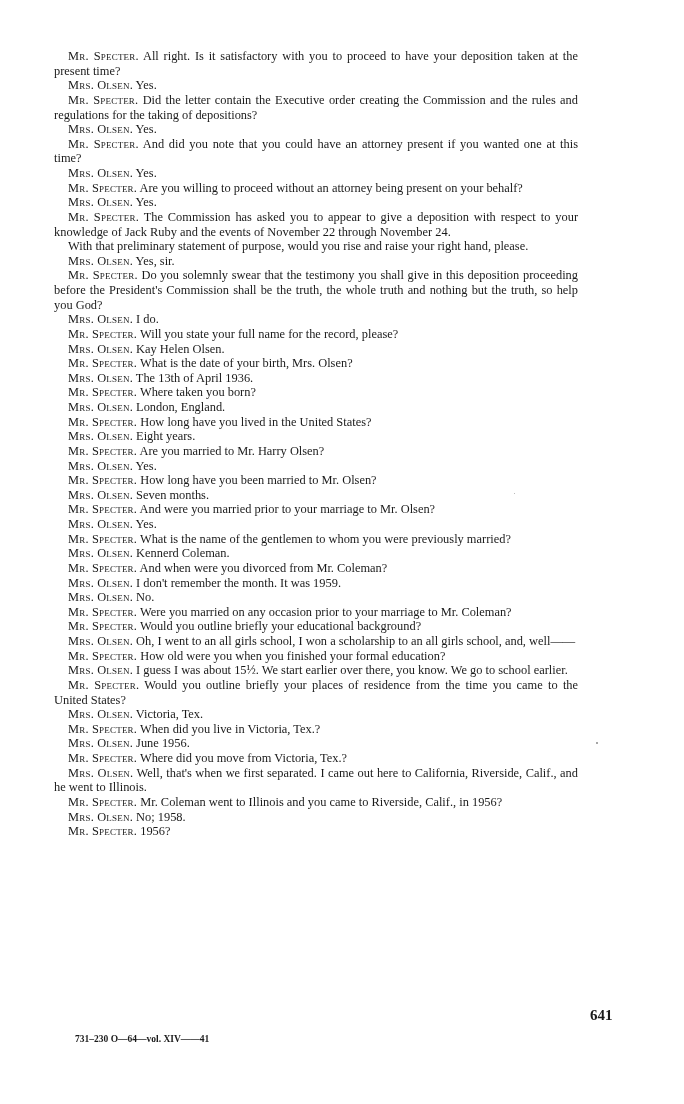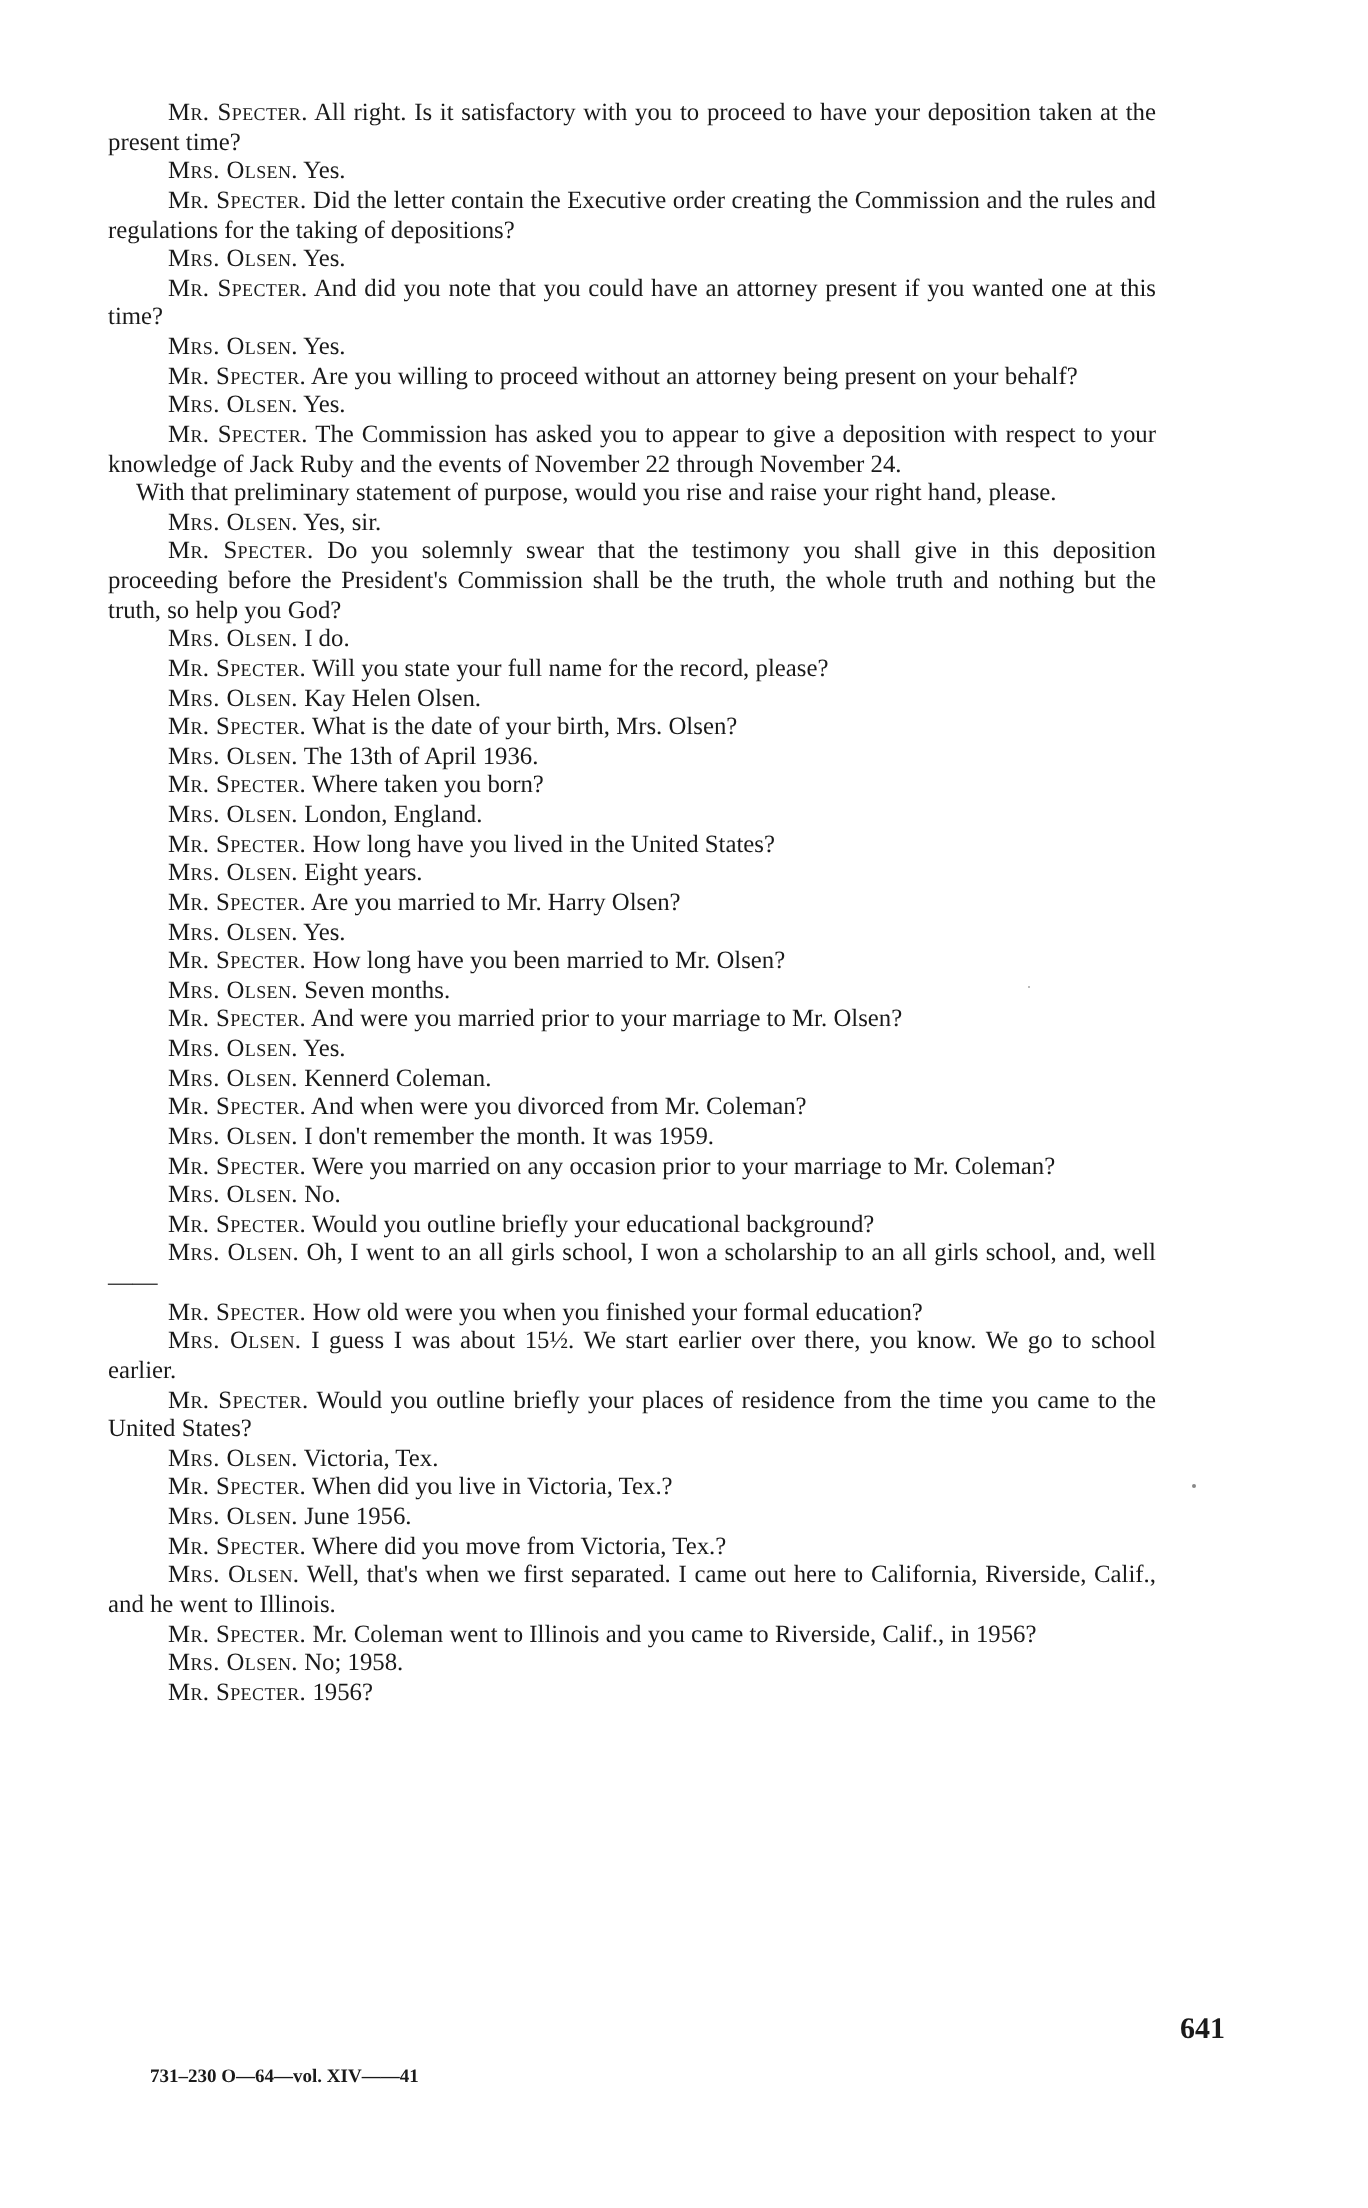--- a/index.html
+++ b/index.html
@@ -4,21 +4,21 @@
 <style>
   html, body { margin: 0; padding: 0; background: #ffffff; }
   body { width: 684px; height: 1104px; position: relative; overflow: hidden; }
   .page {
     position: absolute; left: 54px; top: 49px; width: 524px;
     font-family: "Liberation Serif", "DejaVu Serif", serif;
     font-size: 12.4px; line-height: 14.62px; color: #1a1a1a;
     text-align: justify;
   }
   .para { text-indent: 14px; margin: 0; }
-  .sp { font-variant: small-caps; letter-spacing: 0.2px; margin-left: 16px; }
+  .sp { font-variant: small-caps; letter-spacing: 0.2px; }
   .pagenum {
     position: absolute; left: 550px; top: 1007px;
     font-family: "Liberation Serif", "DejaVu Serif", serif;
     font-size: 15px; font-weight: bold; color: #1a1a1a; margin-left: 40px;
   }
   .footer {
     position: absolute; left: 75px; top: 1034px;
     font-family: "Liberation Serif", "DejaVu Serif", serif;
     font-size: 9.5px; font-weight: bold; color: #1a1a1a; text-align: center;
   }
@@ -49,25 +49,26 @@
     <p class="para"><span class="sp">Mr. Specter.</span> <span>Where taken you born?</span></p>
     <p class="para"><span class="sp">Mrs. Olsen.</span> <span>London, England.</span></p>
     <p class="para"><span class="sp">Mr. Specter.</span> <span>How long have you lived in the United States?</span></p>
     <p class="para"><span class="sp">Mrs. Olsen.</span> <span>Eight years.</span></p>
     <p class="para"><span class="sp">Mr. Specter.</span> <span>Are you married to Mr. Harry Olsen?</span></p>
     <p class="para"><span class="sp">Mrs. Olsen.</span> <span>Yes.</span></p>
     <p class="para"><span class="sp">Mr. Specter.</span> <span>How long have you been married to Mr. Olsen?</span></p>
     <p class="para"><span class="sp">Mrs. Olsen.</span> <span>Seven months.</span></p>
     <p class="para"><span class="sp">Mr. Specter.</span> <span>And were you married prior to your marriage to Mr. Olsen?</span></p>
     <p class="para"><span class="sp">Mrs. Olsen.</span> <span>Yes.</span></p>
+    <p class="para"><span class="sp">Mr. Specter.</span> <span>What is the name of the gentlemen to whom you were previously married?</span></p>
     <p class="para"><span class="sp">Mrs. Olsen.</span> <span>Kennerd Coleman.</span></p>
     <p class="para"><span class="sp">Mr. Specter.</span> <span>And when were you divorced from Mr. Coleman?</span></p>
     <p class="para"><span class="sp">Mrs. Olsen.</span> <span>I don't remember the month.  It was 1959.</span></p>
+    <p class="para"><span class="sp">Mrs. Olsen.</span> <span>No.</span></p>
     <p class="para"><span class="sp">Mr. Specter.</span> <span>Were you married on any occasion prior to your marriage to Mr. Coleman?</span></p>
-    <p class="para"><span class="sp">Mrs. Olsen.</span> <span>No.</span></p>
     <p class="para"><span class="sp">Mr. Specter.</span> <span>Would you outline briefly your educational background?</span></p>
     <p class="para"><span class="sp">Mrs. Olsen.</span> <span>Oh, I went to an all girls school, I won a scholarship to an all girls school, and, well——</span></p>
     <p class="para"><span class="sp">Mr. Specter.</span> <span>How old were you when you finished your formal education?</span></p>
     <p class="para"><span class="sp">Mrs. Olsen.</span> <span>I guess I was about 15½.  We start earlier over there, you know. We go to school earlier.</span></p>
     <p class="para"><span class="sp">Mr. Specter.</span> <span>Would you outline briefly your places of residence from the time you came to the United States?</span></p>
     <p class="para"><span class="sp">Mrs. Olsen.</span> <span>Victoria, Tex.</span></p>
     <p class="para"><span class="sp">Mr. Specter.</span> <span>When did you live in Victoria, Tex.?</span></p>
     <p class="para"><span class="sp">Mrs. Olsen.</span> <span>June 1956.</span></p>
     <p class="para"><span class="sp">Mr. Specter.</span> <span>Where did you move from Victoria, Tex.?</span></p>
     <p class="para"><span class="sp">Mrs. Olsen.</span> <span>Well, that's when we first separated.  I came out here to California, Riverside, Calif., and he went to Illinois.</span></p>

